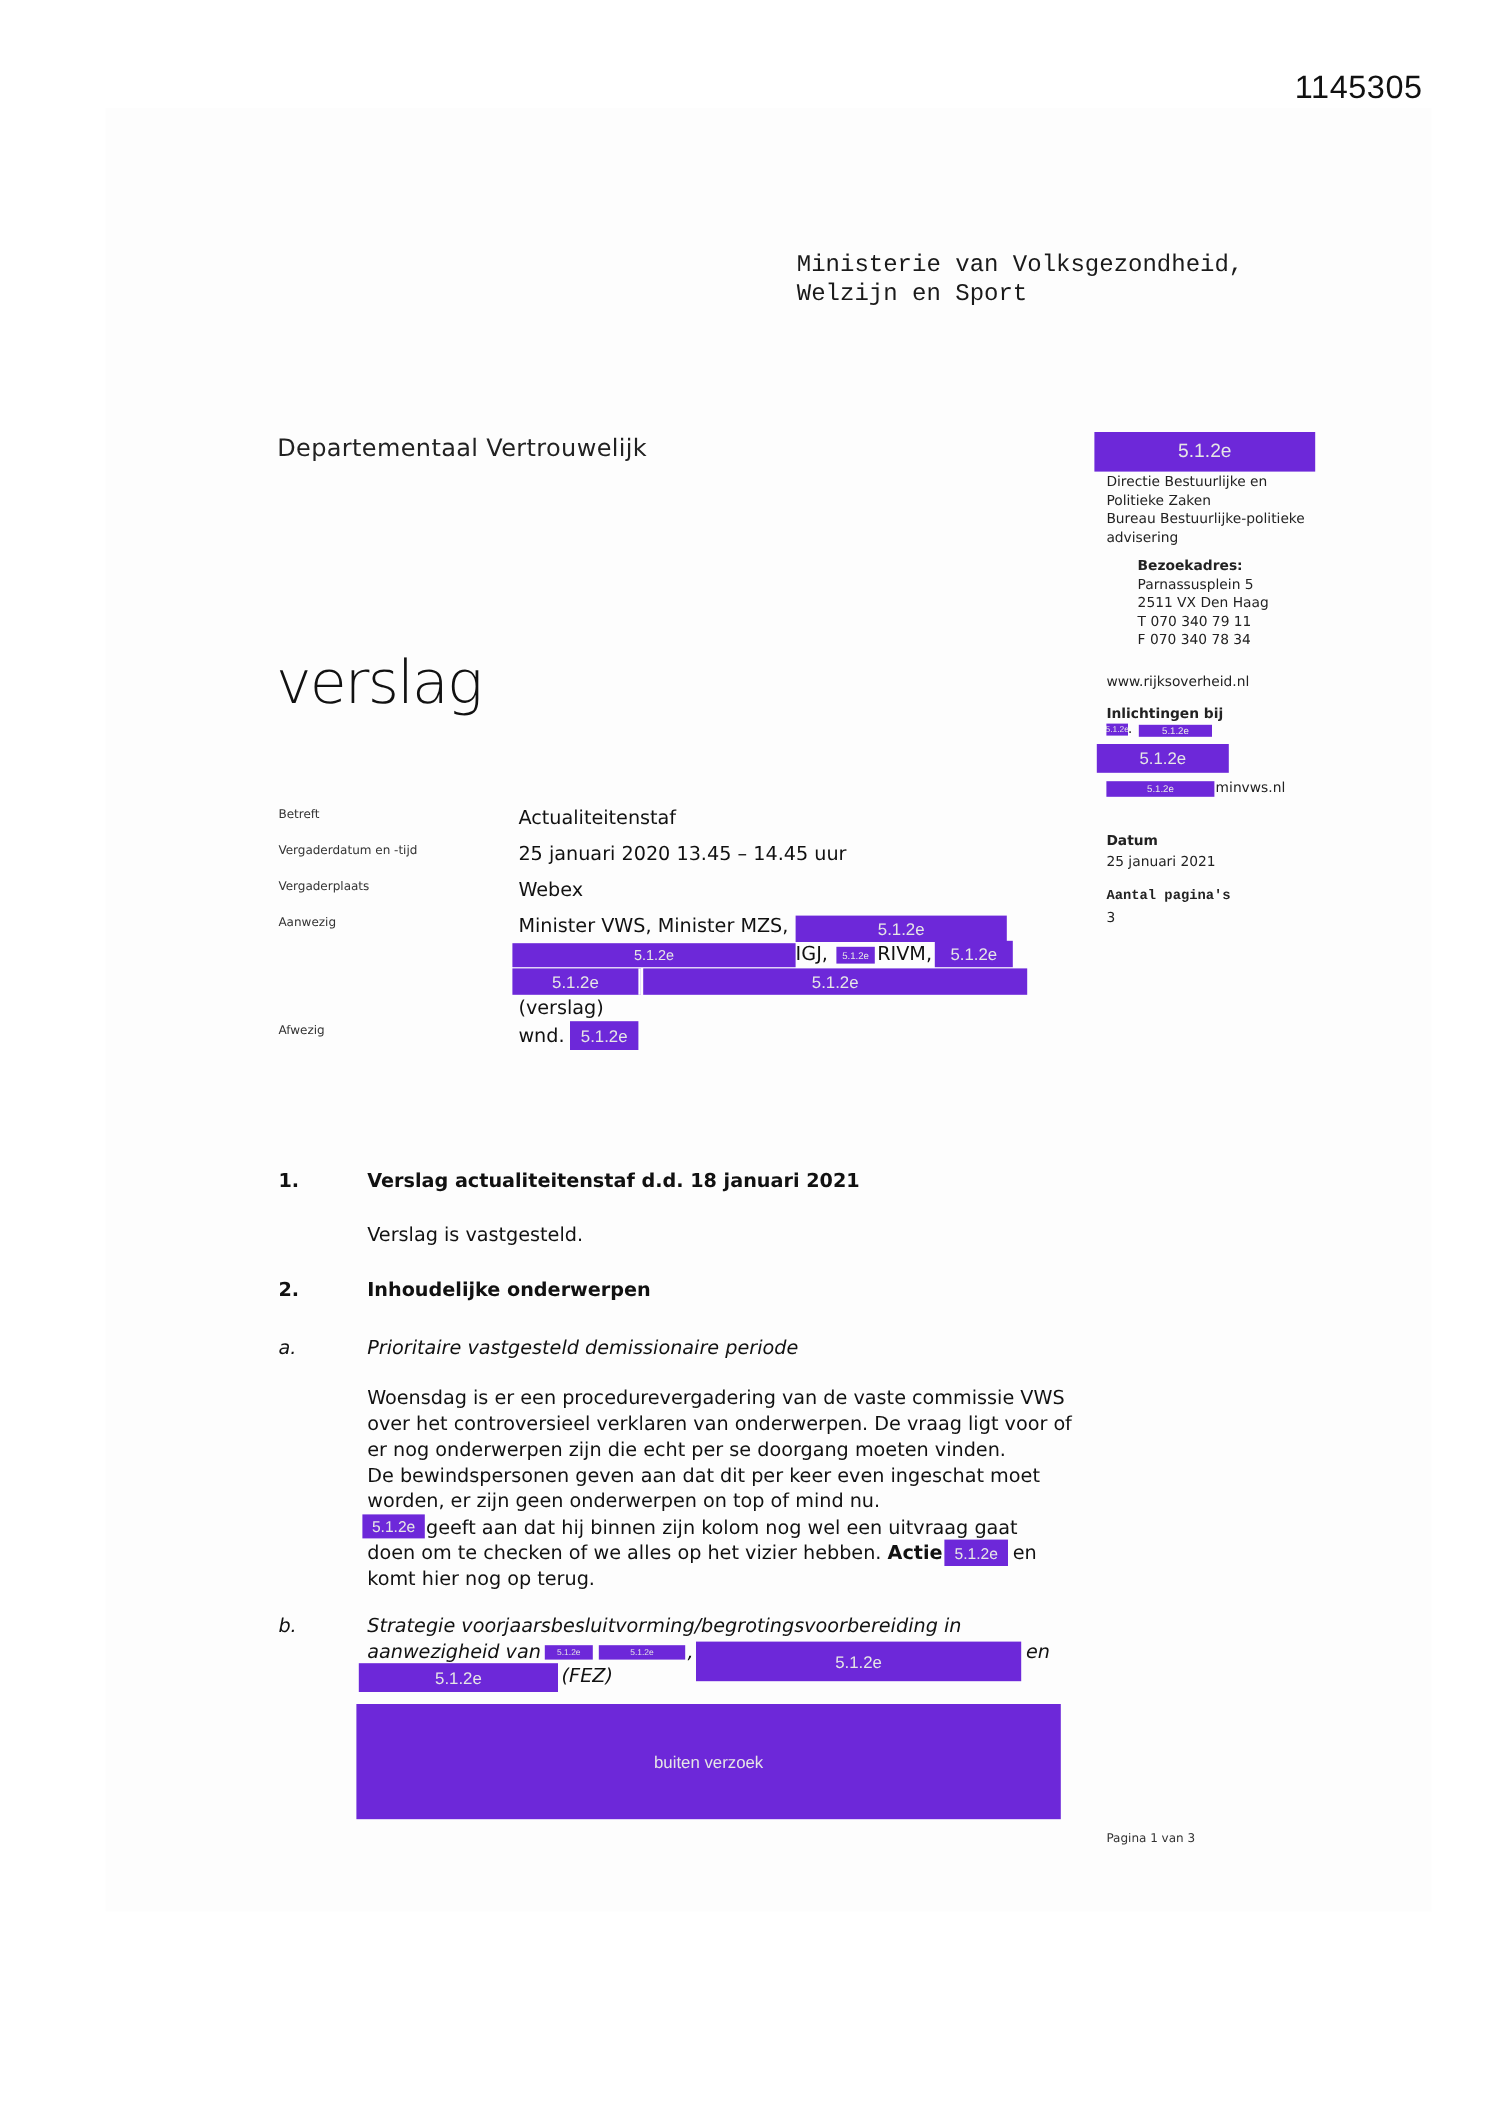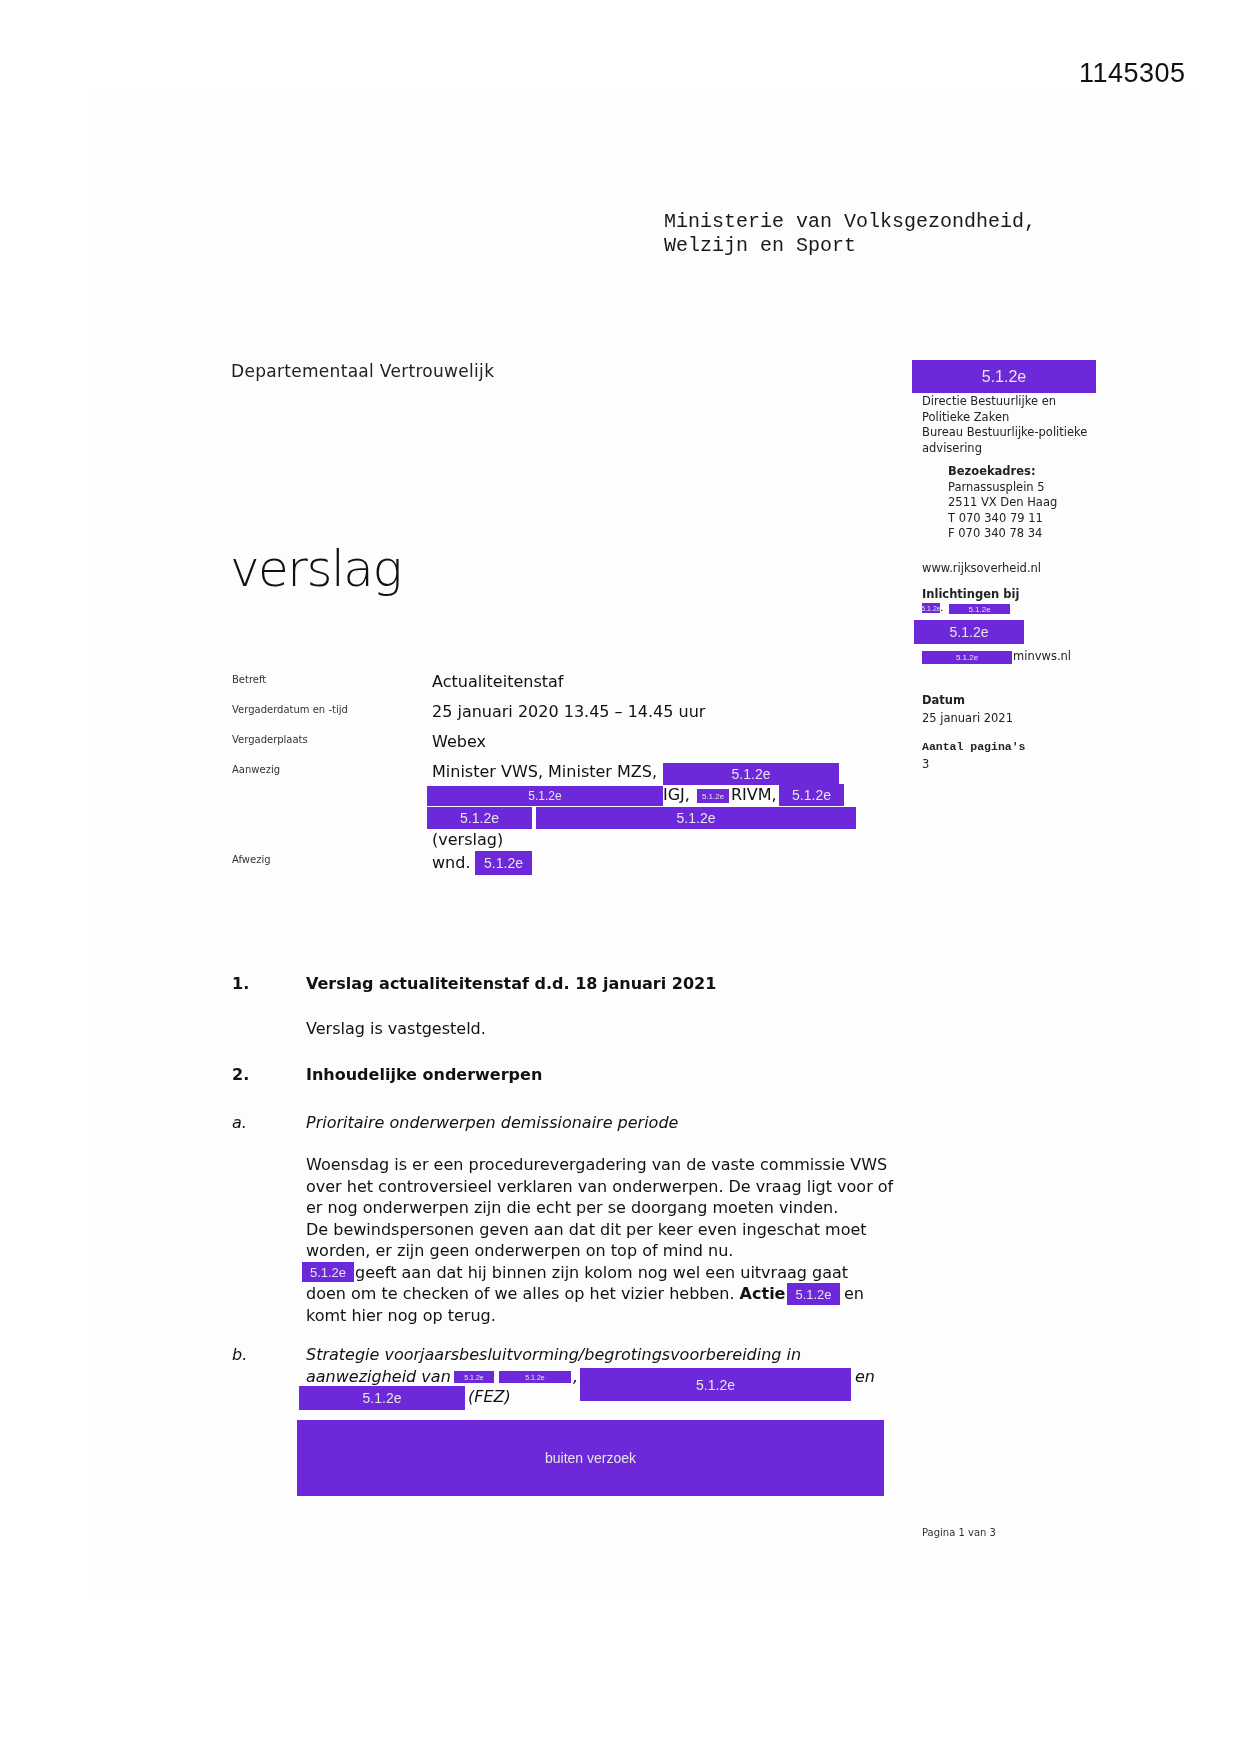--- a/index.html
+++ b/index.html
@@ -9,21 +9,21 @@
     font-family: "DejaVu Sans", sans-serif;
     color: #111;
   }
   .page-tint {
     position: absolute; left: 88px; top: 90px; width: 1105px; height: 1503px;
     background: #fdfdfd;
   }
   .abs { position: absolute; }
   .docid { left: 1079px; top: 58px; font-family: "Liberation Sans", sans-serif; font-size: 27px; color: #111; letter-spacing: 0.5px; }
   .ministry { left: 664px; top: 210px; font-family: Liberation Mono, monospace; font-size: 20px; line-height: 24px; color: #1a1a1a; }
-  .classification { left: 231px; top: 361px; font-size: 17px; letter-spacing: 0.3px; color: #222; }
+  .classification { left: 231px; top: 361px; font-size: 20px; letter-spacing: 0.3px; color: #222; }
   .doctype { left: 230px; top: 540px; font-family: "DejaVu Sans", sans-serif; font-size: 50px; letter-spacing: -1.5px; color: #111; font-weight: 300; }
 
   .redact {
     background: #6d28d9; color: #e6e6e6;
     font-family: "Liberation Sans", sans-serif;
     display: flex; align-items: center; justify-content: center;
     box-sizing: border-box;
   }
   .sb-redact-top { position: absolute; left: 912px; top: 360px; width: 184px; height: 33px; font-size: 16px; }
   .sb-block { position: absolute; left: 922px; font-size: 11.5px; line-height: 15.5px; color: #222; white-space: nowrap; }
@@ -114,21 +114,21 @@
 <div class="abs redact" style="left:475px; top:851px; width:57px; height:24px; font-size:14px;">5.1.2e</div>
 
 <div class="sec-num" style="top:974px;">1.</div>
 <div class="sec-title" style="top:974px;">Verslag actualiteitenstaf d.d. 18 januari 2021</div>
 <div class="body-text" style="top:1018px;">Verslag is vastgesteld.</div>
 
 <div class="sec-num" style="top:1065px;">2.</div>
 <div class="sec-title" style="top:1065px;">Inhoudelijke onderwerpen</div>
 
 <div class="sub-letter" style="top:1113px;">a.</div>
-<div class="sub-title" style="top:1113px;">Prioritaire onderwerpen demissionaire periode</div>
+<div class="sub-title" style="top:1113px;">Prioritaire vastgesteld demissionaire periode</div>
 
 <div class="body-text" style="top:1154px;">Woensdag is er een procedurevergadering van de vaste commissie VWS</div>
 <div class="body-text" style="top:1175.5px;">over het controversieel verklaren van onderwerpen. De vraag ligt voor of</div>
 <div class="body-text" style="top:1197px;">er nog onderwerpen zijn die echt per se doorgang moeten vinden.</div>
 <div class="body-text" style="top:1218.5px;">De bewindspersonen geven aan dat dit per keer even ingeschat moet</div>
 <div class="body-text" style="top:1240px;">worden, er zijn geen onderwerpen on top of mind nu.</div>
 
 <div class="abs redact" style="left:302px; top:1262px; width:52px; height:20px; font-size:13px;">5.1.2e</div>
 <div class="body-text" style="left:355px; top:1261.5px;">geeft aan dat hij binnen zijn kolom nog wel een uitvraag gaat</div>
 
@@ -144,15 +144,15 @@
 <div class="sub-title" style="top:1345px;">Strategie voorjaarsbesluitvorming/begrotingsvoorbereiding in</div>
 <div class="sub-title" style="top:1367px;">aanwezigheid van</div>
 <div class="abs redact" style="left:454px; top:1371px; width:40px; height:12px; font-size:7px;">5.1.2e</div>
 <div class="abs redact" style="left:499px; top:1371px; width:72px; height:12px; font-size:7px;">5.1.2e</div>
 <div class="sub-title" style="left:573px; top:1367px;">,</div>
 <div class="abs redact" style="left:580px; top:1368px; width:271px; height:33px; font-size:14px;">5.1.2e</div>
 <div class="sub-title" style="left:855px; top:1367px;">en</div>
 <div class="abs redact" style="left:299px; top:1386px; width:166px; height:24px; font-size:14px;">5.1.2e</div>
 <div class="sub-title" style="left:468px; top:1387px;">(FEZ)</div>
 
-<div class="abs redact" style="left:297px; top:1420px; width:587px; height:76px; font-size:14px;">buiten verzoek</div>
+<div class="abs redact" style="left:297px; top:1420px; width:587px; height:96px; font-size:14px;">buiten verzoek</div>
 
 <div class="footer">Pagina 1 van 3</div>
 
 </body></html>

